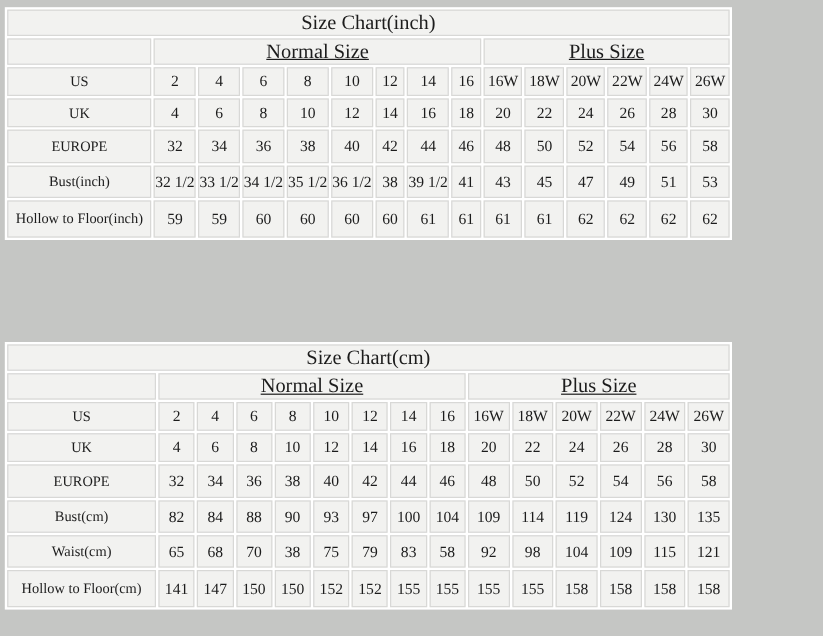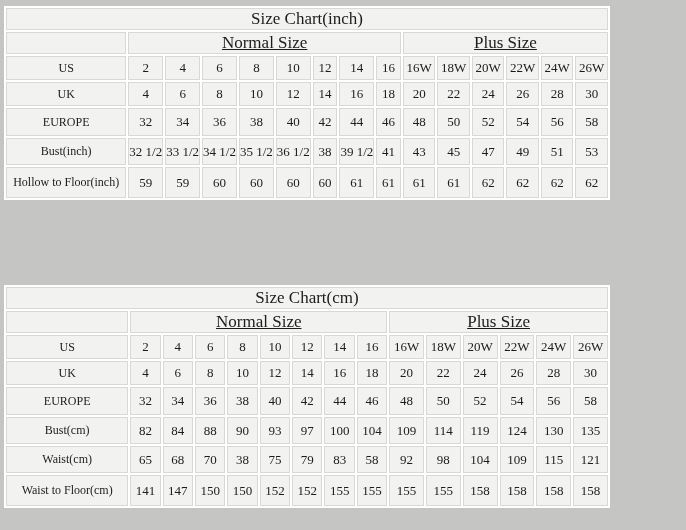--- a/index.html
+++ b/index.html
@@ -274,21 +274,21 @@
           <td class="value-cell">83</td>
           <td class="value-cell">58</td>
           <td class="value-cell">92</td>
           <td class="value-cell">98</td>
           <td class="value-cell">104</td>
           <td class="value-cell">109</td>
           <td class="value-cell">115</td>
           <td class="value-cell">121</td>
         </tr>
         <tr class="data-row row-6">
-          <td class="label-cell">Waist to Floor(cm)</td>
+          <td class="label-cell">Hollow to Floor(cm)</td>
           <td class="value-cell">141</td>
           <td class="value-cell">147</td>
           <td class="value-cell">150</td>
           <td class="value-cell">150</td>
           <td class="value-cell">152</td>
           <td class="value-cell">152</td>
           <td class="value-cell">155</td>
           <td class="value-cell">155</td>
           <td class="value-cell">155</td>
           <td class="value-cell">155</td>

